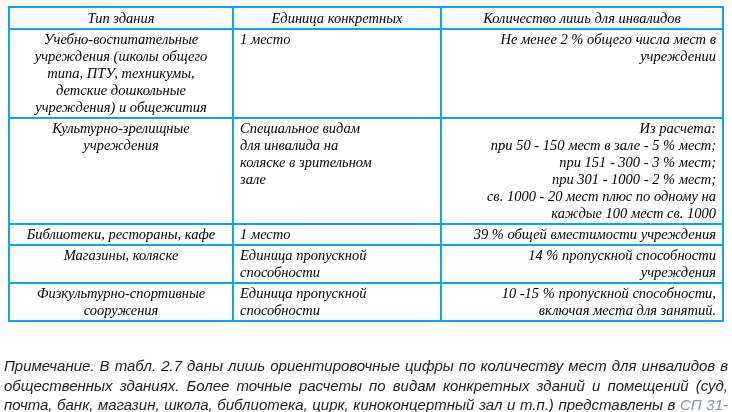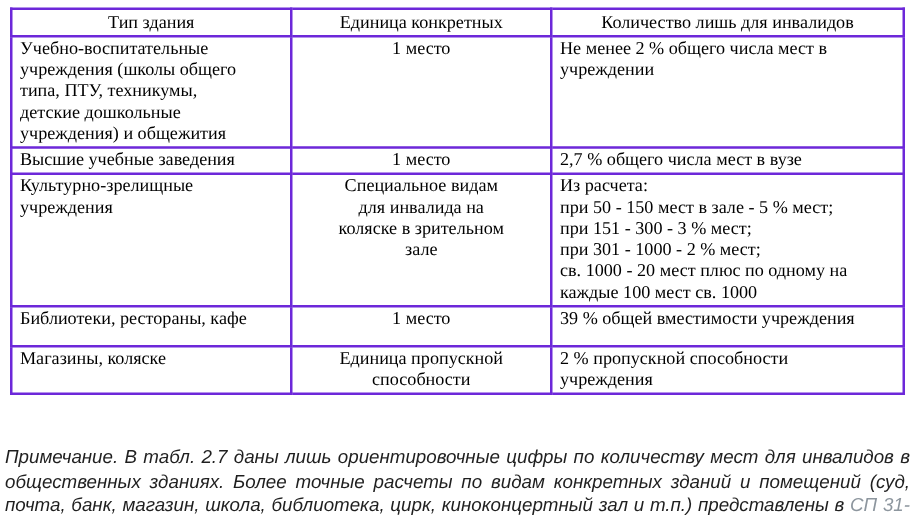--- a/index.html
+++ b/index.html
@@ -14,38 +14,39 @@
 
   table.tbl {
     position: absolute; left: 8px; top: 6px;
     width: 714px;
     border-collapse: collapse;
     table-layout: fixed;
     font-size: 14.5px;
     line-height: 17px;
   }
   table.tbl th, table.tbl td {
-    border: 2px solid #6d28d9;
+    border: 2px solid #0ea5e9;
     vertical-align: top;
     white-space: pre-line;
     overflow: hidden;
     padding: 1px 6px 1px 6px;
+    font-style: italic;
   }
   table.tbl th {
     font-weight: normal;
     text-align: center;
     vertical-align: middle;
     padding: 0 4px;
   }
   col.w1 { width: 224px; }
   col.w2 { width: 208px; }
   col.w3 { width: 282px; }
-  td.c1 { text-align: left; padding-left: 21px; }
-  td.c2 { text-align: center; }
-  td.c3 { text-align: left; padding-left: 26px; padding-right: 5px; }
+  td.c1 { text-align: center; padding-left: 21px; }
+  td.c2 { text-align: left; }
+  td.c3 { text-align: right; padding-left: 26px; padding-right: 5px; }
 
   .note {
     position: absolute; left: 4px; top: 356px;
     width: 724px;
     margin: 0;
     font-family: "Liberation Sans", "DejaVu Sans", sans-serif;
     font-style: italic;
     font-size: 15px;
     line-height: 19.5px;
     color: #1f1f1f;
@@ -75,49 +76,52 @@
       <tr style="height:84px">
         <td class="c1">Учебно-воспитательные
 учреждения (школы общего
 типа, ПТУ, техникумы,
 детские дошкольные
 учреждения) и общежития</td>
         <td class="c2">1 место</td>
         <td class="c3">Не менее 2 % общего числа мест в
 учреждении</td>
       </tr>
-      <tr style="height:19px">
-        <td class="c1">Высшие учебные заведения</td>
-        <td class="c2">1 место</td>
-        <td class="c3">2,7 % общего числа мест в вузе</td>
-      </tr>
       <tr style="height:100px">
         <td class="c1">Культурно-зрелищные
 учреждения</td>
         <td class="c2">Специальное видам
 для инвалида на
 коляске в зрительном
 зале</td>
         <td class="c3">Из расчета:
 при 50 - 150 мест в зале - 5 % мест;
 при 151 - 300 - 3 % мест;
 при 301 - 1000 - 2 % мест;
 св. 1000 - 20 мест плюс по одному на
 каждые 100 мест св. 1000</td>
       </tr>
-      <tr style="height:32px">
+      <tr style="height:21px">
         <td class="c1">Библиотеки, рестораны, кафе</td>
         <td class="c2">1 место</td>
         <td class="c3">39 % общей вместимости учреждения</td>
       </tr>
       <tr style="height:33px">
         <td class="c1">Магазины, коляске</td>
         <td class="c2">Единица пропускной
 способности</td>
-        <td class="c3">2 %  пропускной способности
+        <td class="c3">14 %  пропускной способности
 учреждения</td>
+      </tr>
+      <tr style="height:34px">
+        <td class="c1">Физкультурно-спортивные
+сооружения</td>
+        <td class="c2">Единица пропускной
+способности</td>
+        <td class="c3">10 -15 %  пропускной способности,
+включая места для занятий.</td>
       </tr>
     </tbody>
   </table>
 
   <p class="note"><span>Примечание. В табл. 2.7 даны лишь ориентировочные цифры по количеству мест для  инвалидов в общественных зданиях. Более точные расчеты по видам конкретных зданий и помещений (суд, почта, банк, магазин, школа, библиотека, цирк, киноконцертный зал и т.п.) представлены в</span> <span class="ref">СП 31-102-99.</span></p>
 
 </div>
 
 </body></html>

